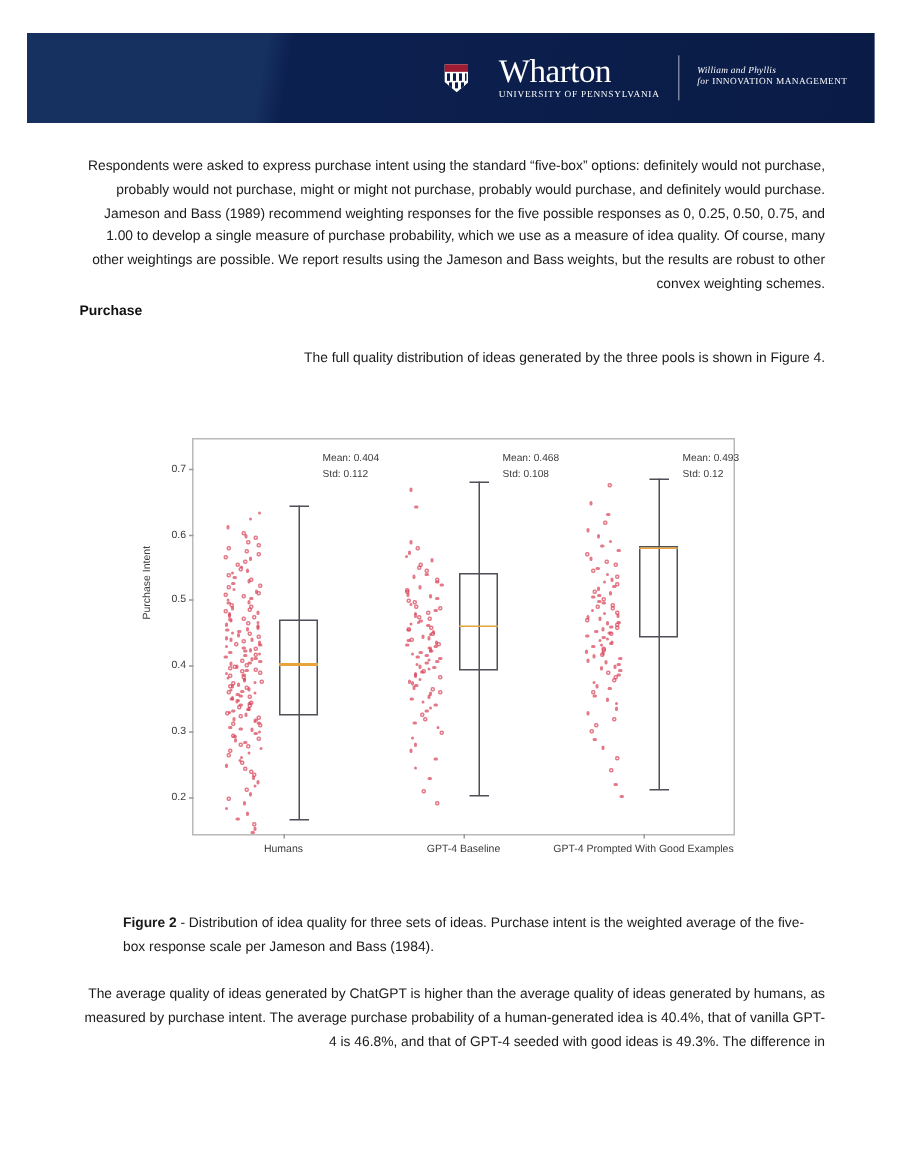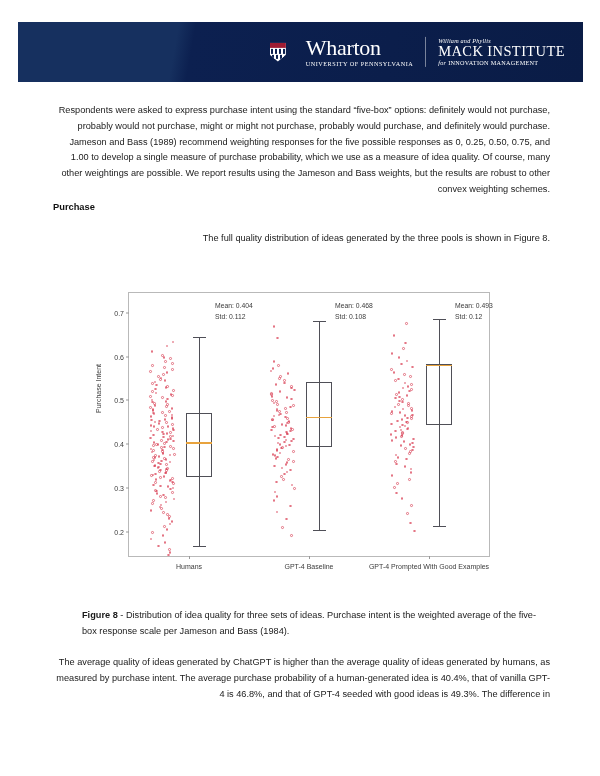--- a/index.html
+++ b/index.html
@@ -130,31 +130,30 @@
           <div class="sh-dots"></div>
       </div>
       <div class="wharton-text">
         <span class="wharton-name">Wharton</span>
         <span class="wharton-sub">University of Pennsylvania</span>
       </div>
     </div>
     <div class="divider-v"></div>
     <div class="mack-text">
       <span class="mack-top">William and Phyllis</span>
-      <span class="mack-main">MACK INSTITUTE</span>
       <span class="mack-bot"><em>for</em> <span>INNOVATION MANAGEMENT</span></span>
     </div>
   </div>
 </div>
 
 <p class="body para-1">Respondents were asked to express purchase intent using the standard “five-box” options: definitely would not purchase, probably would not purchase, might or might not purchase, probably would purchase, and definitely would purchase. Jameson and Bass (1989) recommend weighting responses for the five possible responses as 0, 0.25, 0.50, 0.75, and 1.00 to develop a single measure of purchase probability, which we use as a measure of idea quality. Of course, many other weightings are possible. We report results using the Jameson and Bass weights, but the results are robust to other convex weighting schemes.</p>
 
 <div class="heading">Purchase</div>
 
-<p class="body para-2">The full quality distribution of ideas generated by the three pools is shown in Figure 8.</p>
+<p class="body para-2">The full quality distribution of ideas generated by the three pools is shown in Figure 4.</p>
 
 <div class="figure">
   <div class="chart-title">Purchase Intent by Idea Type</div>
   <div class="plot-frame" id="plot">
     <div class="ylabel">Purchase Intent</div>
   <div class="ytick" style="top: 238.892px;">0.2</div>
       <div class="ytick-mark" style="top: 238.892px;"></div>
       <div class="ytick" style="top: 195.058px;">0.3</div>
       <div class="ytick-mark" style="top: 195.058px;"></div>
       <div class="ytick" style="top: 151.225px;">0.4</div>
@@ -554,16 +553,16 @@
       <div class="bp-box" style="left: 297px; top: 70.5717px; width: 26px; height: 61.805px;"></div>
       <div class="bp-median" style="left: 297px; top: 71.8867px; width: 26px;"></div>
       <div class="annot" style="left: 326px; top: 8px;">
         <div>Mean: 0.493</div>
         <div>Std: 0.12</div>
       </div>
     </div>
 </div>
 
 <div class="caption">
-  <b>Figure 8</b><span> - Distribution of idea quality for three sets of ideas. Purchase intent is the weighted average of the five-box response scale per Jameson and Bass (1984).</span>
+  <b>Figure 2</b><span> - Distribution of idea quality for three sets of ideas. Purchase intent is the weighted average of the five-box response scale per Jameson and Bass (1984).</span>
 </div>
 
 <p class="body para-3">The average quality of ideas generated by ChatGPT is higher than the average quality of ideas generated by humans, as measured by purchase intent. The average purchase probability of a human-generated idea is 40.4%, that of vanilla GPT-4 is 46.8%, and that of GPT-4 seeded with good ideas is 49.3%. The difference in</p>
 
 </body></html>

